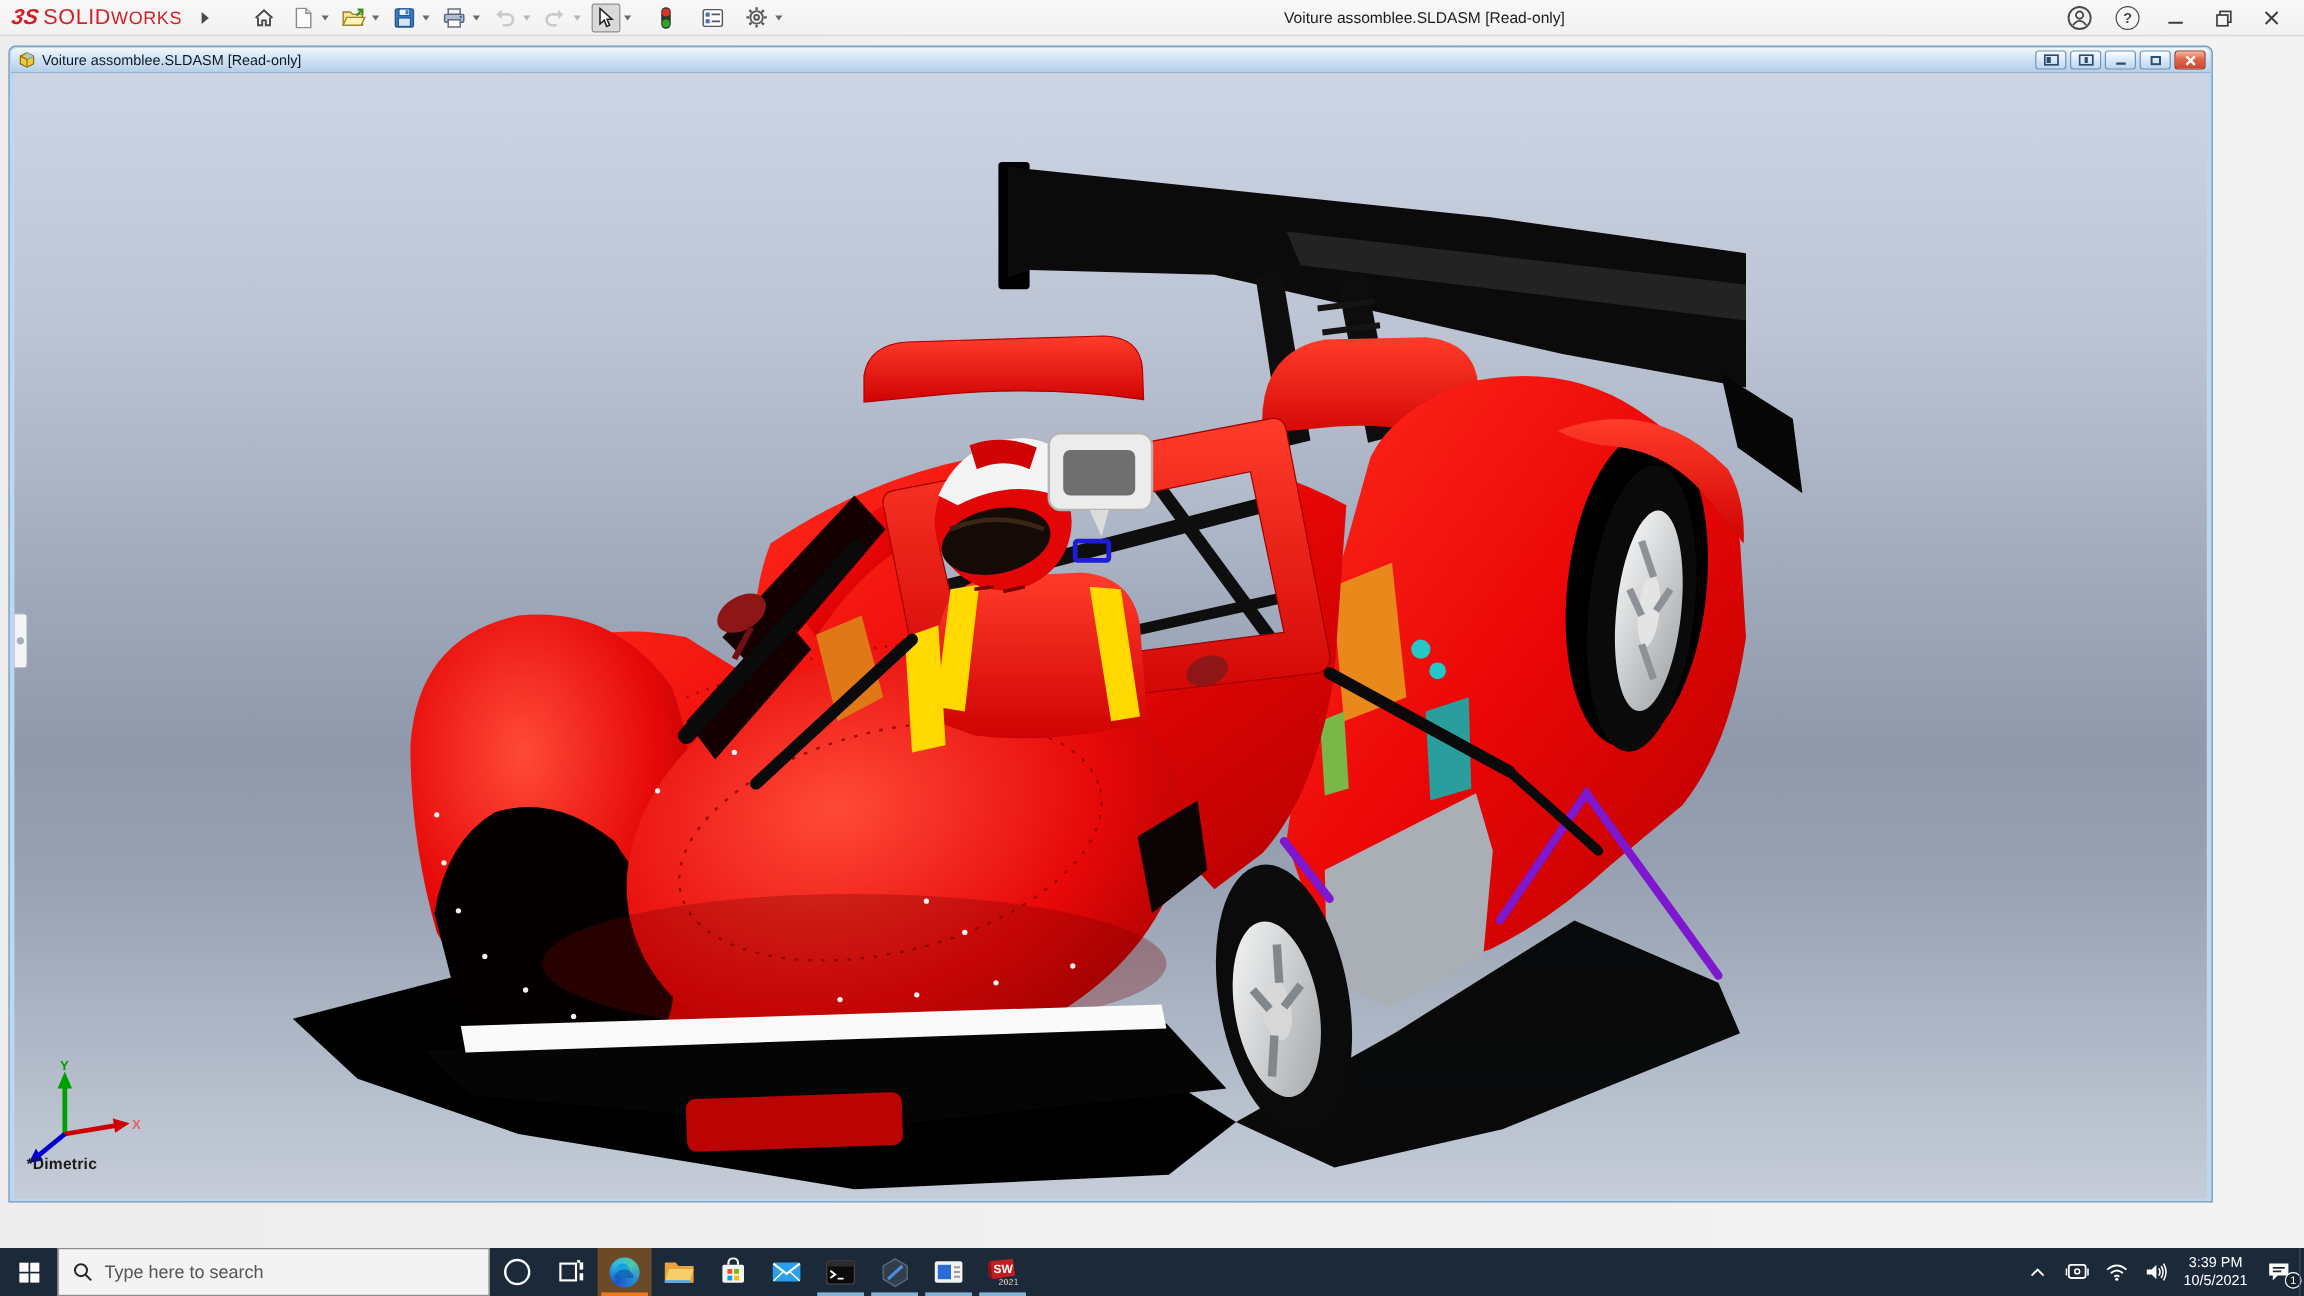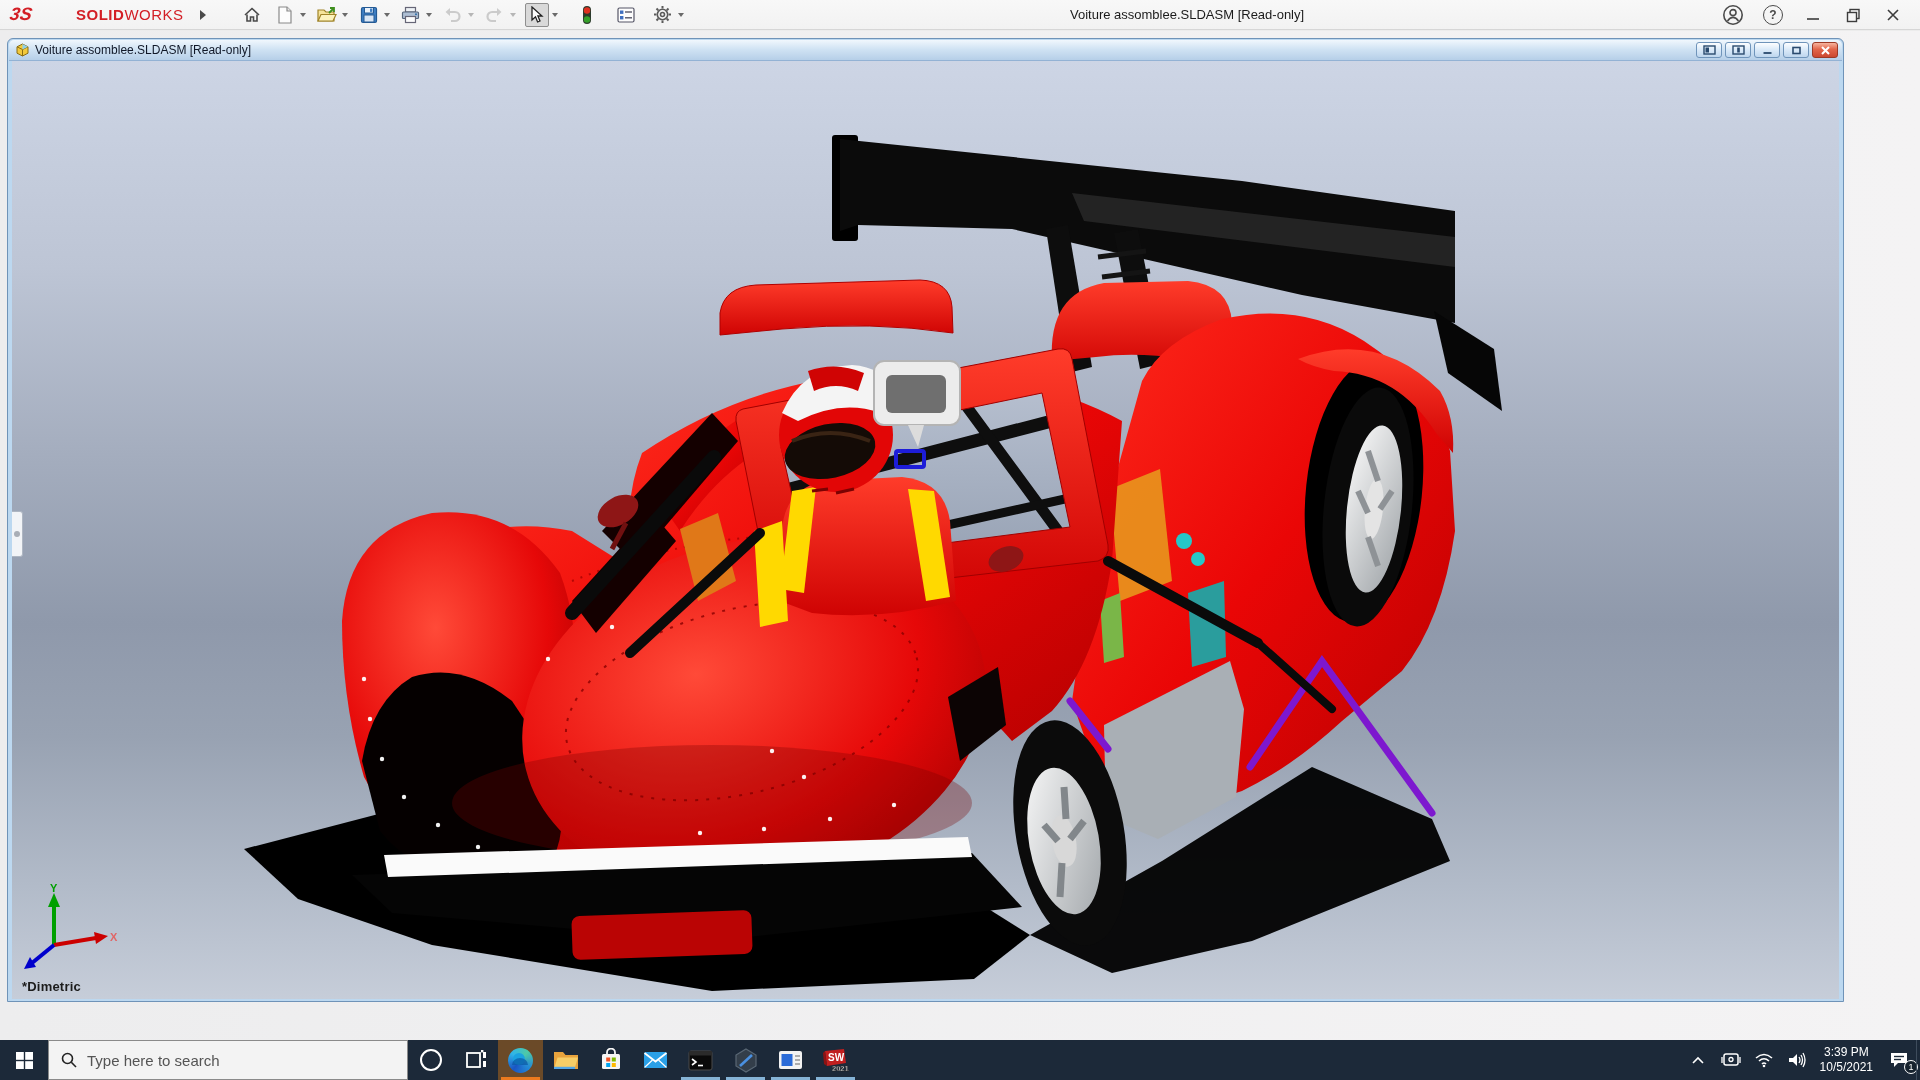--- a/index.html
+++ b/index.html
@@ -3,21 +3,21 @@
 <meta charset="utf-8">
 <style>
   * { margin:0; padding:0; box-sizing:border-box; }
   html,body { width:1920px; height:1080px; overflow:hidden; font-family:"Liberation Sans", sans-serif; background:#ececec; }
   .stage { position:relative; width:1920px; height:1080px; }
 
   
   .appbar { position:absolute; left:0; top:0; width:1920px; height:30px; background:linear-gradient(#f8f8f8,#f2f2f2); border-bottom:1px solid #d6d6d6; display:flex; align-items:center; }
   .brand { display:flex; align-items:baseline; margin-left:10px; color:#d31e25; white-space:nowrap; }
   .brand .glyph { font-style:italic; font-weight:900; font-size:18px; transform:skewX(-10deg); margin-right:4px; }
-  .brand .bold { font-weight:700; font-size:15px; letter-spacing:.5px;margin-left:40px; }
+  .brand .bold { font-weight:400; font-size:18px; letter-spacing:.5px; }
   .brand .light { font-weight:400; font-size:15px; letter-spacing:.5px; }
   .flyout-arrow { width:0; height:0; border-left:6px solid #4a4a4a; border-top:5px solid transparent; border-bottom:5px solid transparent; margin-left:16px; }
   .tools { display:flex; align-items:center; margin-left:34px; }
   .tbtn { display:flex; align-items:center; justify-content:center; width:24px; height:24px; border-radius:2px; }
   .tgroup { display:flex; align-items:center; margin-right:9px; }
   .caret { width:0; height:0; border-top:4px solid #6a6a6a; border-left:3.5px solid transparent; border-right:3.5px solid transparent; margin-left:3px; }
   .tbtn.pressed { background:#d9d9d9; border:1px solid #8f8f8f; }
   .dim { opacity:.45; }
   .app-title { position:absolute; left:1070px; top:7px; font-size:13px; color:#1b1b1b; }
   .winctrl { position:absolute; right:0; top:0; height:30px; display:flex; align-items:center; gap:14px; padding-right:14px; }
@@ -35,21 +35,21 @@
   .dbtn { width:26px; height:16px; border:1px solid #6f94ba; border-radius:3px; background:linear-gradient(#fdfeff,#dcebf9 45%,#bed6ee); display:flex; align-items:center; justify-content:center; }
   .dbtn.close { background:linear-gradient(#f7b49e,#e2664a 45%,#cc4830); border-color:#9c3a26; }
 
   
   .viewport { position:absolute; left:4px; right:4px; top:22px; bottom:2px; overflow:hidden;
     background:linear-gradient(180deg,#cdd5e5 0%,#bdc5d5 22%,#a4adbe 42%,#8f99ab 60%,#98a2b2 72%,#b2bbc9 88%,#c6cdd9 100%); }
   .car-svg { position:absolute; left:0; top:0; }
   .pane-tab { position:absolute; left:0; top:450px; width:11px; height:46px; background:#f2f4f7; border:1px solid #aeb6c2; border-left:none; border-radius:0 3px 3px 0; }
   .pane-tab .dot { position:absolute; left:2px; top:19px; width:6px; height:6px; border-radius:50%; background:#a9aeb6; }
   .triad { position:absolute; left:8px; bottom:24px; }
-  .viewlabel { position:absolute; left:10px; bottom:5px; font-size:13px; font-weight:700; color:#1c1c1c; letter-spacing:.2px; }
+  .viewlabel { position:absolute; left:10px; bottom:22px; font-size:13px; font-weight:700; color:#1c1c1c; letter-spacing:.2px; }
 
   
   .taskbar { position:absolute; left:0; bottom:0; width:1920px; height:40px; background:#1c2939; display:flex; align-items:stretch; }
   .startbtn { width:48px; display:flex; align-items:center; justify-content:center; }
   .searchbox { width:360px; background:#f3f3f3; border:1px solid #8a8a8a; display:flex; align-items:center; gap:10px; padding-left:12px; }
   .searchbox input { border:none; outline:none; background:transparent; font-size:15px; color:#4d7c0f; font-family:"Liberation Sans",sans-serif; width:300px; }
   .searchbox input::placeholder { color:#545454; opacity:1; }
   .tile { position:relative; width:45px; display:flex; align-items:center; justify-content:center; }
   .tile .runline { position:absolute; bottom:0; left:3px; right:3px; height:3px; background:#85b3d6; }
   .tile.active-edge { background:#6b4a28; }

